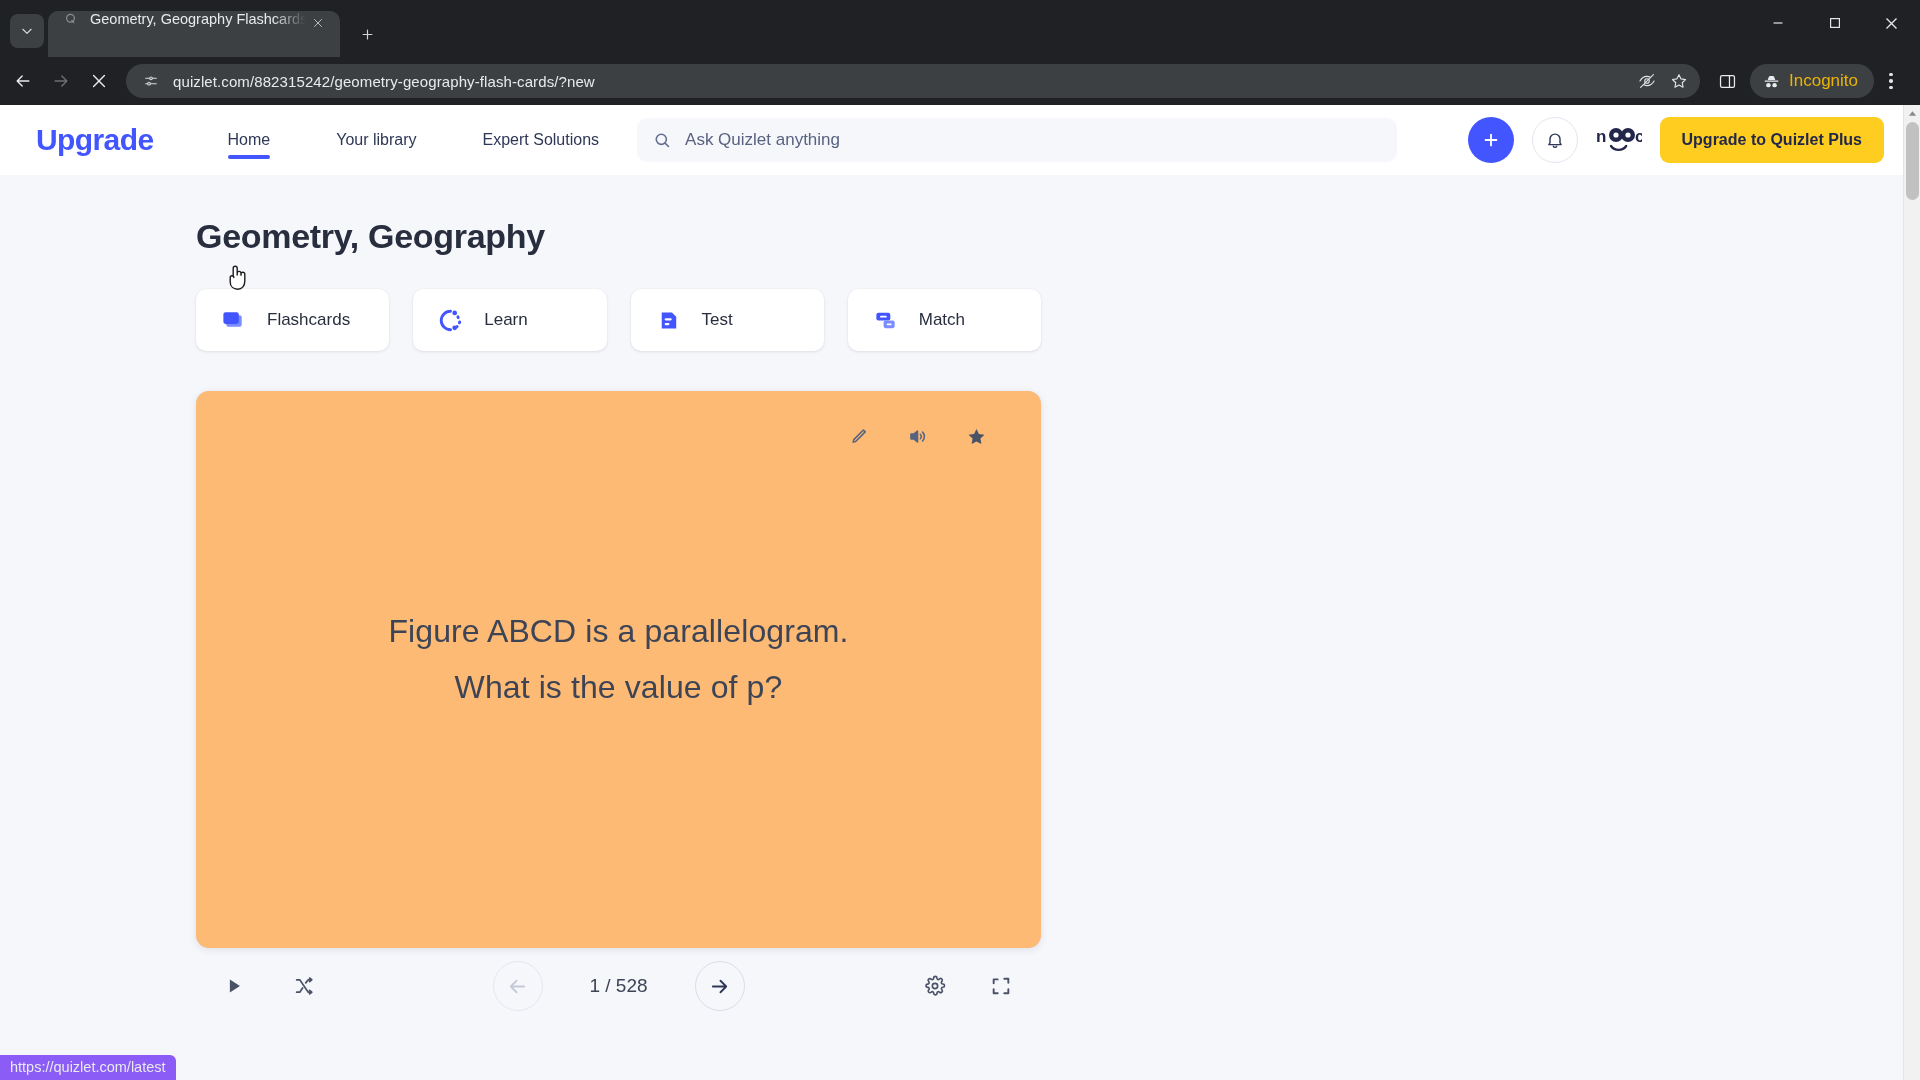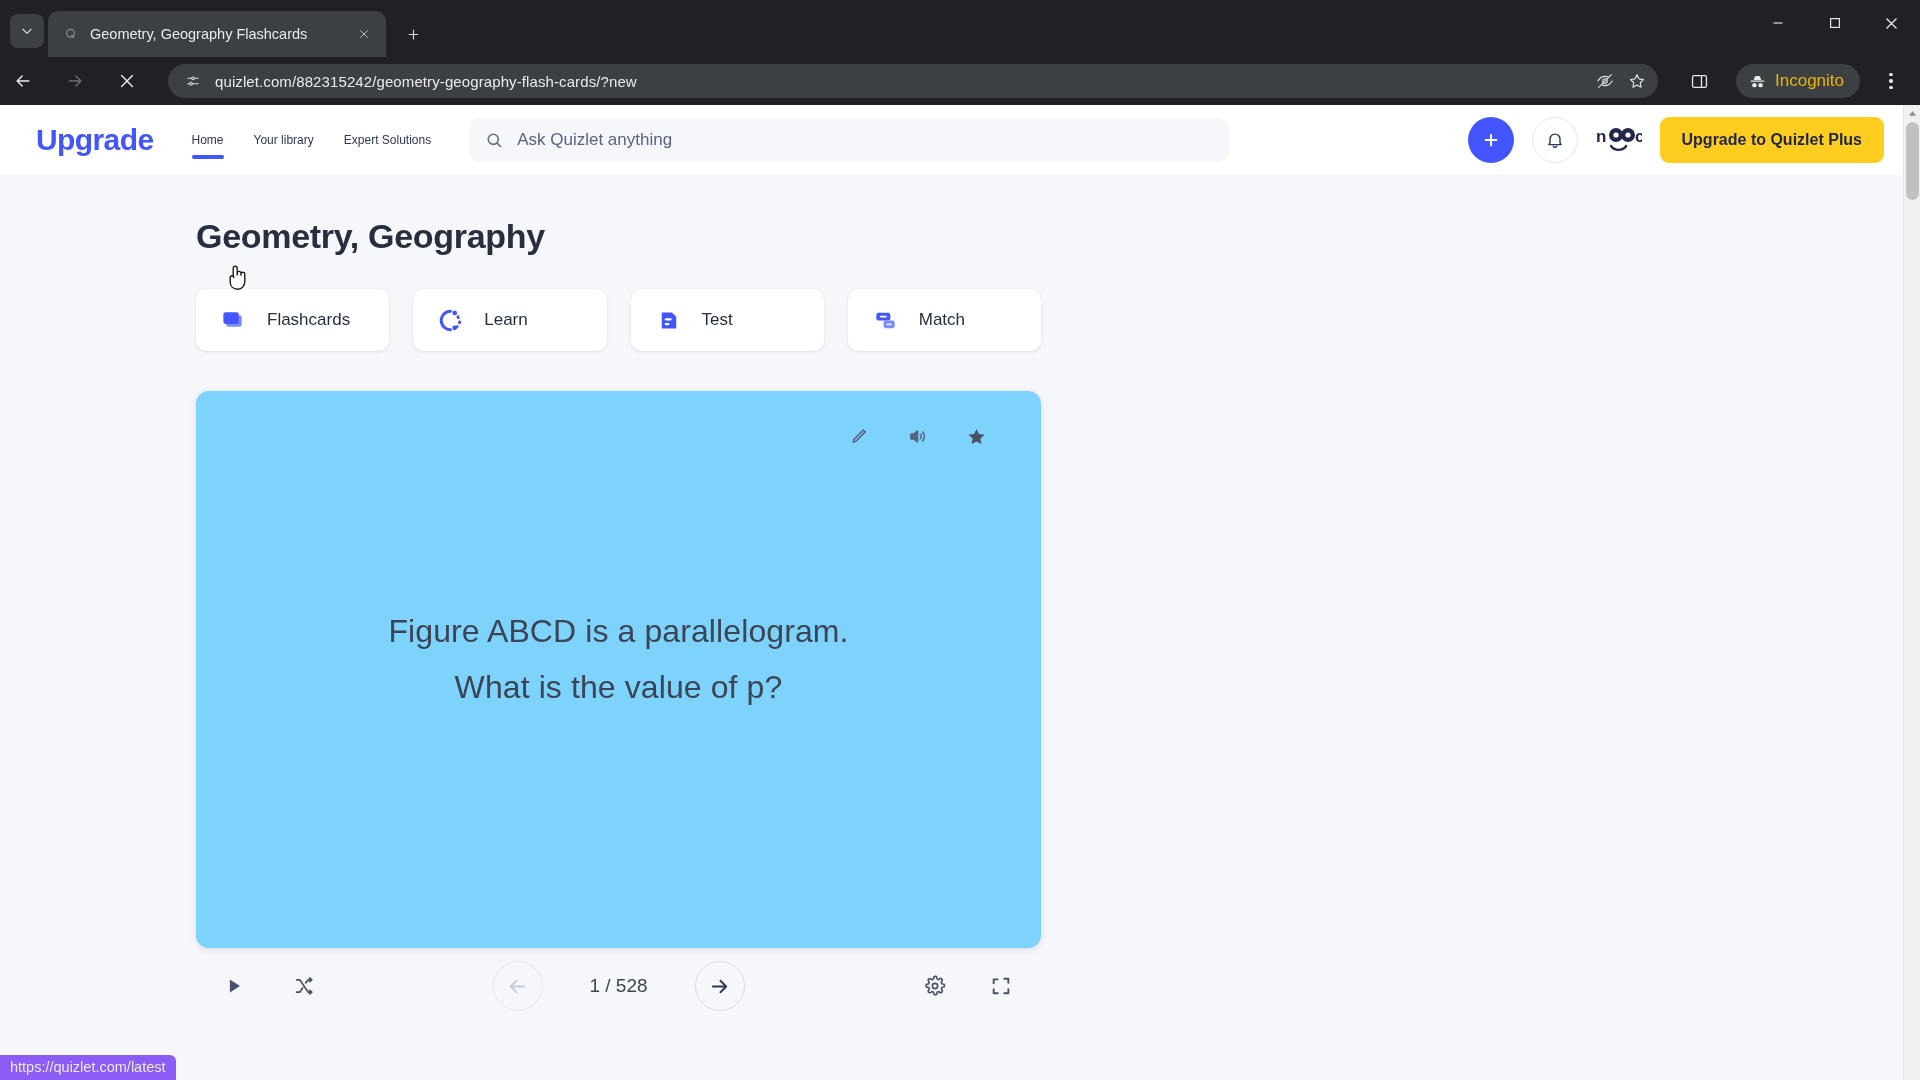--- a/index.html
+++ b/index.html
@@ -32,24 +32,24 @@
     margin: 0 4px 9px 6px;
     border-radius: 8px;
     background: #3c4043;
     display: flex; align-items: center; justify-content: center;
     flex: none;
   }
   .tab-list-btn svg { width: 14px; height: 14px; fill: none; stroke: #d6d7d9; stroke-width: 2; }
 
   .tab {
     height: 46px;
-    width: 338px;
+    width: 292px;
     background: #3c4043;
     border-radius: 10px 10px 0 0;
-    display: flex; align-items: center;
+    display: flex; 
     padding: 0 10px 0 14px;
     flex: none;
     position: relative;
   }
   .tab-favicon {
     width: 17px; height: 17px; flex: none;
     margin-right: 11px;
     display: flex; align-items: center; justify-content: center;
     opacity: .55;
   }
@@ -89,21 +89,21 @@
   }
   .win-btn svg { stroke: #e3e4e6; stroke-width: 1.2; fill: none; }
   .win-btn.close svg { stroke-width: 1.4; }
 
   
   .toolbar {
     height: 48px;
     background: #202124;
     display: flex; align-items: center;
     padding: 0 12px 0 4px;
-    gap: 14px;
+    gap: 0;
   }
   .nav-btn {
     width: 38px; height: 38px; flex: none;
     display: flex; align-items: center; justify-content: center;
     border-radius: 50%;
   }
   .nav-btn svg { width: 20px; height: 20px; fill: none; stroke: #e8eaed; stroke-width: 1.7; }
   .nav-btn.disabled svg { stroke: #6c6f73; }
 
   .omnibox {
@@ -198,26 +198,27 @@
   .q-logo {
     font-size: 30px;
     font-weight: 700;
     color: #4255ff;
     letter-spacing: -.6px;
     margin-right: 38px;
     flex: none;
   }
   .q-nav { display: flex; align-items: center; gap: 30px; height: 70px; flex: none; }
   .q-nav-item {
-    font-size: 12px;
+    font-size: 16px;
     color: #2e3856;
     height: 70px;
     display: flex; align-items: center;
     position: relative;
     white-space: nowrap;
+    margin-left: 36px;
   }
   .q-nav-item.active::after {
     content: "";
     position: absolute; left: 0; right: 0; bottom: 16px;
     height: 4px; background: #4255ff; border-radius: 2px;
   }
 
   .q-search {
     flex: 0 0 760px;
     height: 44px;
@@ -290,21 +291,21 @@
     border-radius: 10px;
     box-shadow: 0 1px 3px rgba(20,25,50,.10), 0 0 1px rgba(20,25,50,.08);
     display: flex; align-items: center;
     padding-left: 24px;
     gap: 20px;
   }
   .mode-icon { width: 27px; height: 27px; flex: none; display:flex; align-items:center; justify-content:center; }
   .mode-label { font-size: 17px; color: #282e3e; font-weight: 500; }
 
   .card {
-    background: #7dd3fc;
+    background: #fdba74;
     border-radius: 13px;
     box-shadow: 0 2px 8px rgba(20,25,50,.09), 0 0 1px rgba(20,25,50,.10);
     height: 557px;
     position: relative;
     display: flex; align-items: center; justify-content: center;
     flex-direction: column;
   }
   .card-tools {
     position: absolute; top: 32px; right: 52px;
     display: flex; align-items: center; gap: 33px;

